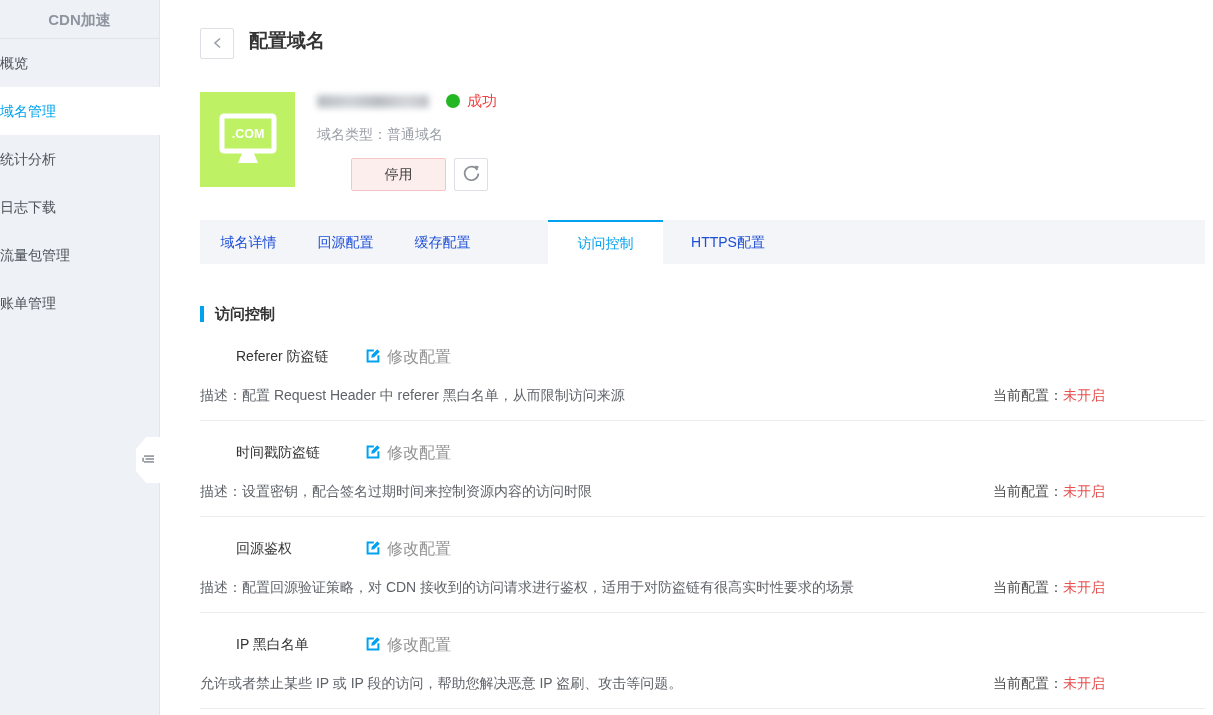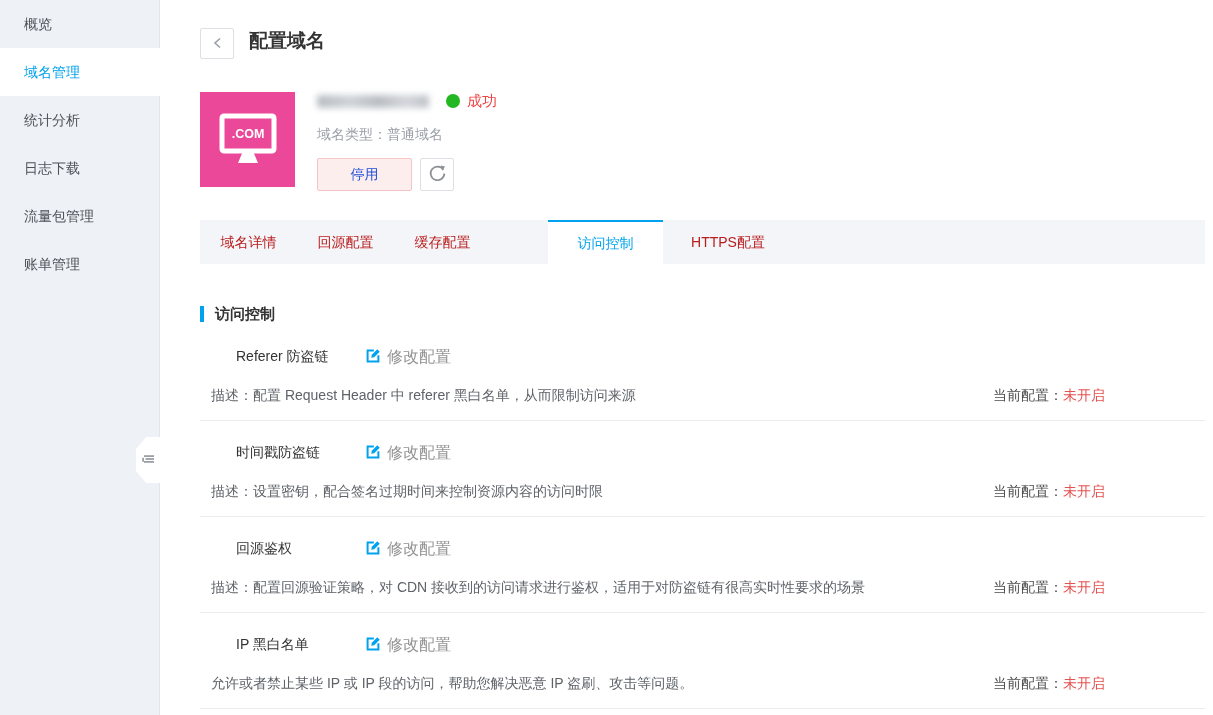--- a/index.html
+++ b/index.html
@@ -14,21 +14,21 @@
   .sidebar {
     width:160px; flex-shrink:0; background:#eef1f5;
     border-right:1px solid #e2e6eb; position:relative;
   }
   .sidebar-title {
     height:39px; line-height:39px; text-align:center;
     color:#8e959e; font-weight:bold; font-size:15px;
     border-bottom:1px solid #e0e4e9;
   }
   .side-item {
-    height:48px; line-height:48px; padding-left:24px;
+    height:48px; line-height:48px; 
     font-size:14px; color:#4c525a; cursor:pointer;
   }
   .side-item.active {
     background:#fff; color:#00a2f0; position:relative;
     margin-right:-1px; z-index:1;
   }
   .collapse-handle {
     position:absolute; right:-1px; top:437px; width:24px; height:46px;
     background:#fff; z-index:2; cursor:pointer;
     clip-path:polygon(42% 0, 100% 0, 100% 100%, 42% 100%, 0 74%, 0 26%);
@@ -42,50 +42,51 @@
   .back-btn {
     width:34px; height:31px; background:#fff; border:1px solid #dcdfe3;
     border-radius:2px; display:flex; align-items:center; justify-content:center;
     cursor:pointer;
   }
   .page-title { margin-left:15px; font-size:19px; font-weight:600; color:#333; }
 
   
   .domain-card { display:flex; margin-top:33px; }
   .domain-icon {
-    width:95px; height:95px; background:#ec4899; flex-shrink:0;
+    width:95px; height:95px; background:#bef264; flex-shrink:0;
     display:flex; align-items:center; justify-content:center;
   }
   .domain-info { margin-left:22px; padding-top:1px; }
   .name-row { display:flex; align-items:center; height:16px; }
   .domain-blur {
     width:112px; height:13px; border-radius:2px;
     background:linear-gradient(90deg,#b9bdc3 0%,#cfd3d8 30%,#b9bdc3 55%,#d3d6da 80%,#bec2c7 100%);
     filter:blur(3px);
   }
   .status-dot { width:14px; height:14px; border-radius:50%; background:#23b723; margin:0 7px 0 17px; }
   .status-text { color:#ef4444; font-size:15px; }
   .type-row { margin-top:17px; color:#9b9fa6; font-size:14px; height:18px; }
   .btn-row { margin-top:14px; display:flex; align-items:center; }
   .btn-disable {
     width:95px; height:33px; background:#fdeeee; border:1px solid #f5c4c4;
-    color:#1d4ed8; font-size:14px; border-radius:2px; cursor:pointer;
+    color:#404040; font-size:14px; border-radius:2px; cursor:pointer;
     font-family:inherit;
+    margin-left:34px;
   }
   .btn-refresh {
     width:34px; height:33px; margin-left:8px; background:#fff;
     border:1px solid #dcdfe3; border-radius:2px; cursor:pointer;
     display:flex; align-items:center; justify-content:center;
   }
 
   
   .tabbar { display:flex; margin-top:29px; height:44px; background:#f3f5f8; }
   .tab {
     width:97px; line-height:44px; text-align:center; font-size:14px;
-    color:#b91c1c; cursor:pointer;
+    color:#1d4ed8; cursor:pointer;
   }
   .tab.active {
     width:115px; margin-left:57px; background:#fff;
     border-top:2px solid #00a2f0; line-height:42px; color:#00a2f0;
   }
   .tab.tab-wide { width:130px; }
 
   
   .section-title {
     display:flex; align-items:center; margin-top:41px;
@@ -95,32 +96,33 @@
 
   
   .cfg-list { margin-top:2px; }
   .cfg-item { border-bottom:1px solid #eaecef; padding:22px 0 15px 0; }
   .cfg-title-row { display:flex; align-items:center; height:20px; }
   .cfg-title { width:130px; font-size:14px; color:#333;margin-left:36px; }
   .edit-link { display:flex; align-items:center; cursor:pointer; }
   .edit-link .edit-label { color:#949494; font-size:16px; margin-left:7px; }
   .cfg-desc-row {
     margin-top:18px; display:flex; justify-content:space-between;
-    align-items:flex-end; line-height:20px;margin-left:11px;
+    align-items:flex-end; line-height:20px;
   }
   .cfg-desc { font-size:14px; color:#5f6368; }
   .cfg-current { flex-shrink:0; margin-right:100px; margin-left:20px; font-size:14px; color:#4c4c4c; }
   .cfg-current .cfg-value { color:#e65050; }
 </style>
 </head>
 <body>
 
 <div class="app">
 
   <aside class="sidebar">
+    <div class="sidebar-title">CDN加速</div>
     <nav>
       <div class="side-item">概览</div>
       <div class="side-item active">域名管理</div>
       <div class="side-item">统计分析</div>
       <div class="side-item">日志下载</div>
       <div class="side-item">流量包管理</div>
       <div class="side-item">账单管理</div>
     </nav>
     <div class="collapse-handle">
       <span>

